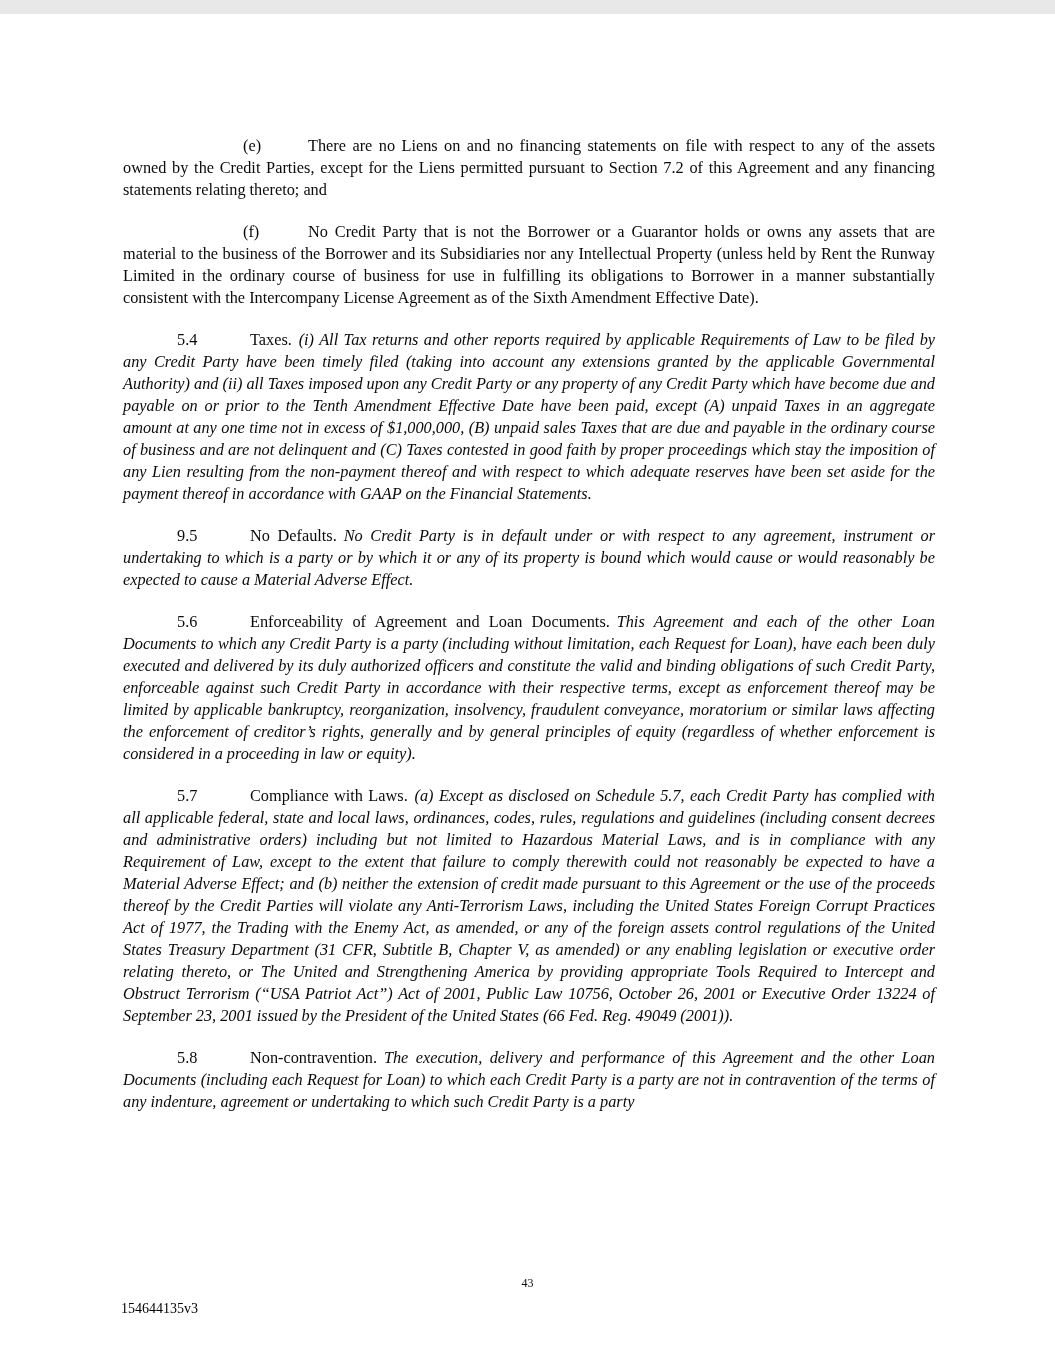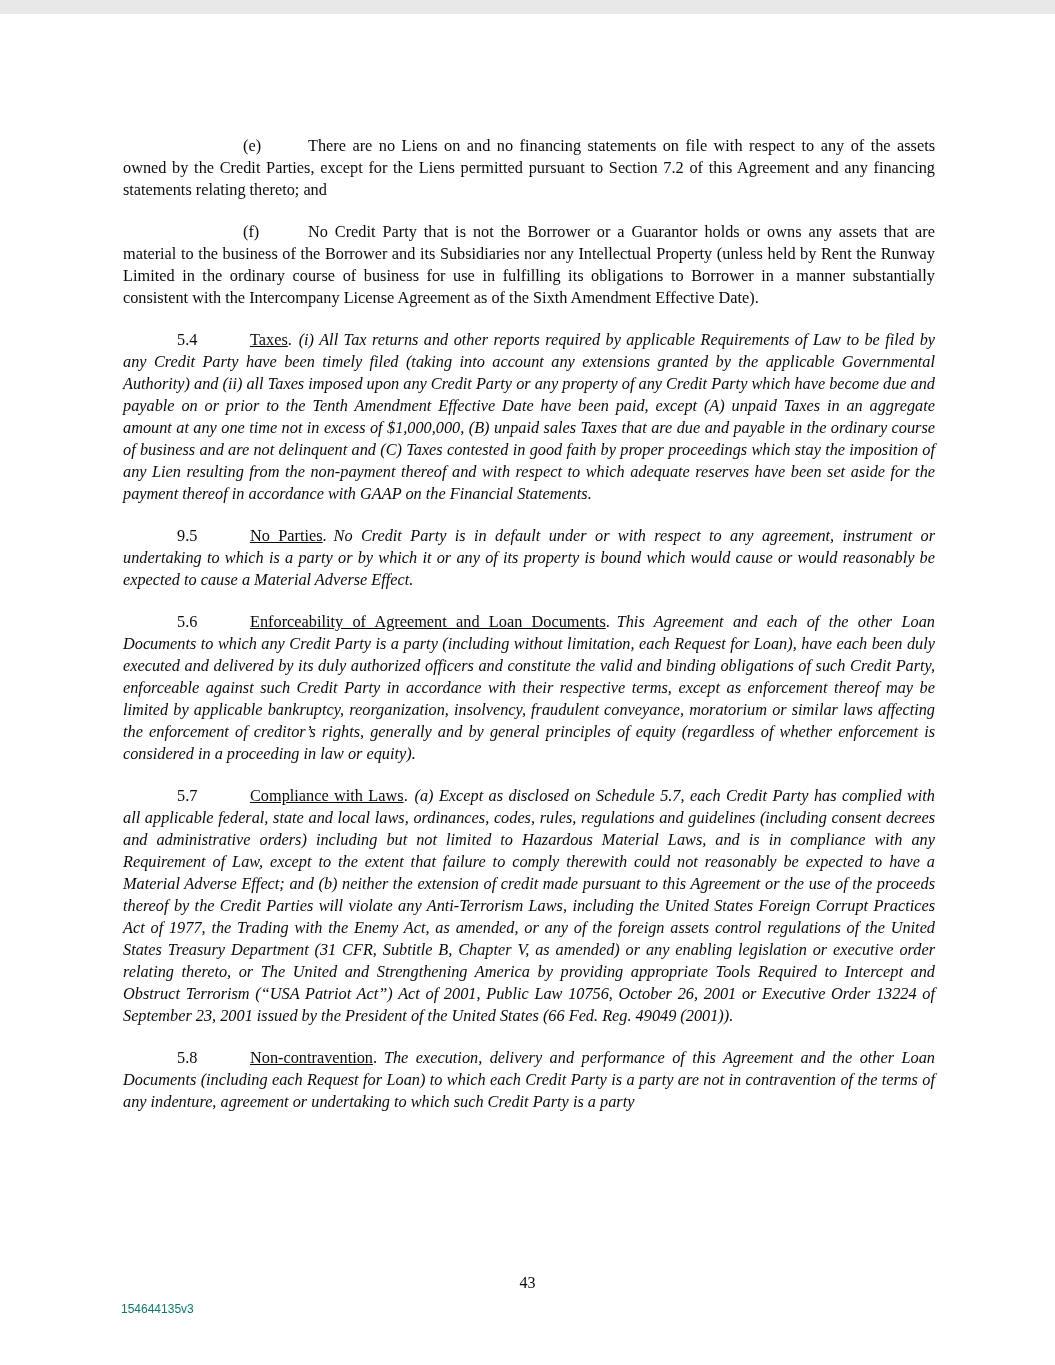--- a/index.html
+++ b/index.html
@@ -26,55 +26,55 @@
     text-align: justify;
   }
   .para.lettered { text-indent: 120px; }
   .para.section  { text-indent: 54px; }
   .para .label {
     display: inline-block;
     text-indent: 0;
   }
   .lettered .label { width: 65px; }
   .section  .label { width: 73px; }
-  .heading { text-decoration: underline; }
+  .heading { }
   .body-gap { padding-left: 0.42em; font-style: italic; }
   .footer-page-number {
     position: absolute;
     left: 0;
     right: 0;
     top: 1258px;
     text-align: center;
     font-family: "Liberation Serif", "DejaVu Serif", serif;
-    font-size: 16px;
+    font-size: 12px;
     line-height: 22px;
     color: #0a0a0a;
   }
   .footer-doc-id {
     position: absolute;
     left: 121px;
     top: 1286px;
-    font-family: Liberation Sans, sans-serif;
-    font-size: 12px;
+    font-family: Liberation Serif, serif;
+    font-size: 14px;
     line-height: 18px;
-    color: #0f766e;
+    color: #000000;
   }
 </style>
 </head>
 <body>
 
 <div class="page">
 
   <p class="para lettered"><span class="label">(e)</span><span>There are no Liens on and no financing statements on file with respect to any of the assets owned by the Credit Parties, except for the Liens permitted pursuant to Section 7.2 of this Agreement and any financing statements relating thereto; and</span></p>
 
   <p class="para lettered"><span class="label">(f)</span><span>No Credit Party that is not the Borrower or a Guarantor holds or owns any assets that are material to the business of the Borrower and its Subsidiaries nor any Intellectual Property (unless held by Rent the Runway Limited in the ordinary course of business for use in fulfilling its obligations to Borrower in a manner substantially consistent with the Intercompany License Agreement as of the Sixth Amendment Effective Date).</span></p>
 
   <p class="para section"><span class="label">5.4</span><span class="heading">Taxes</span><span>.</span><span class="body-gap">(i) All Tax returns and other reports required by applicable Requirements of Law to be filed by any Credit Party have been timely filed (taking into account any extensions granted by the applicable Governmental Authority) and (ii) all Taxes imposed upon any Credit Party or any property of any Credit Party which have become due and payable on or prior to the Tenth Amendment Effective Date have been paid, except (A) unpaid Taxes in an aggregate amount at any one time not in excess of $1,000,000, (B) unpaid sales Taxes that are due and payable in the ordinary course of business and are not delinquent and (C) Taxes contested in good faith by proper proceedings which stay the imposition of any Lien resulting from the non-payment thereof and with respect to which adequate reserves have been set aside for the payment thereof in accordance with GAAP on the Financial Statements.</span></p>
 
-  <p class="para section"><span class="label">9.5</span><span class="heading">No Parties</span><span>.</span><span class="body-gap">No Credit Party is in default under or with respect to any agreement, instrument or undertaking to which is a party or by which it or any of its property is bound which would cause or would reasonably be expected to cause a Material Adverse Effect.</span></p>
+  <p class="para section"><span class="label">9.5</span><span class="heading">No Defaults</span><span>.</span><span class="body-gap">No Credit Party is in default under or with respect to any agreement, instrument or undertaking to which is a party or by which it or any of its property is bound which would cause or would reasonably be expected to cause a Material Adverse Effect.</span></p>
 
   <p class="para section"><span class="label">5.6</span><span class="heading">Enforceability of Agreement and Loan Documents</span><span>.</span><span class="body-gap">This Agreement and each of the other Loan Documents to which any Credit Party is a party (including without limitation, each Request for Loan), have each been duly executed and delivered by its duly authorized officers and constitute the valid and binding obligations of such Credit Party, enforceable against such Credit Party in accordance with their respective terms, except as enforcement thereof may be limited by applicable bankruptcy, reorganization, insolvency, fraudulent conveyance, moratorium or similar laws affecting the enforcement of creditor’s rights, generally and by general principles of equity (regardless of whether enforcement is considered in a proceeding in law or equity).</span></p>
 
   <p class="para section"><span class="label">5.7</span><span class="heading">Compliance with Laws</span><span>.</span><span class="body-gap">(a) Except as disclosed on Schedule 5.7, each Credit Party has complied with all applicable federal, state and local laws, ordinances, codes, rules, regulations and guidelines (including consent decrees and administrative orders) including but not limited to Hazardous Material Laws, and is in compliance with any Requirement of Law, except to the extent that failure to comply therewith could not reasonably be expected to have a Material Adverse Effect; and (b) neither the extension of credit made pursuant to this Agreement or the use of the proceeds thereof by the Credit Parties will violate any Anti-Terrorism Laws, including the United States Foreign Corrupt Practices Act of 1977, the Trading with the Enemy Act, as amended, or any of the foreign assets control regulations of the United States Treasury Department (31 CFR, Subtitle B, Chapter V, as amended) or any enabling legislation or executive order relating thereto, or The United and Strengthening America by providing appropriate Tools Required to Intercept and Obstruct Terrorism (“USA Patriot Act”) Act of 2001, Public Law 10756, October 26, 2001 or Executive Order 13224 of September 23, 2001 issued by the President of the United States (66 Fed. Reg. 49049 (2001)).</span></p>
 
   <p class="para section"><span class="label">5.8</span><span class="heading">Non-contravention</span><span>.</span><span class="body-gap">The execution, delivery and performance of this Agreement and the other Loan Documents (including each Request for Loan) to which each Credit Party is a party are not in contravention of the terms of any indenture, agreement or undertaking to which such Credit Party is a party</span></p>
 
   <div class="footer-page-number">43</div>
   <div class="footer-doc-id">154644135v3</div>
 

